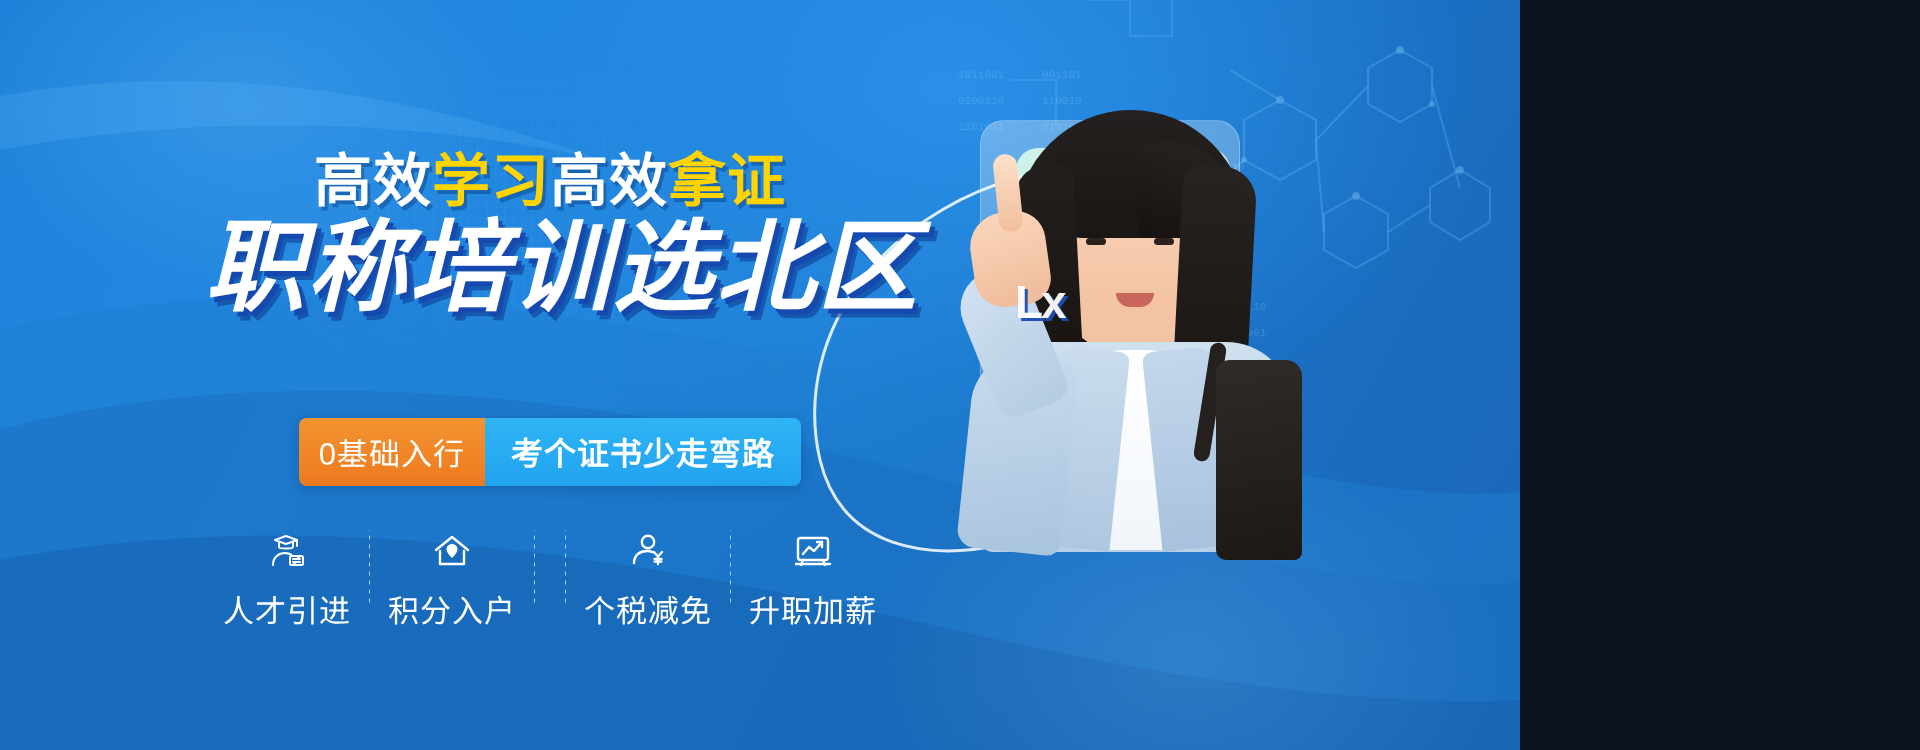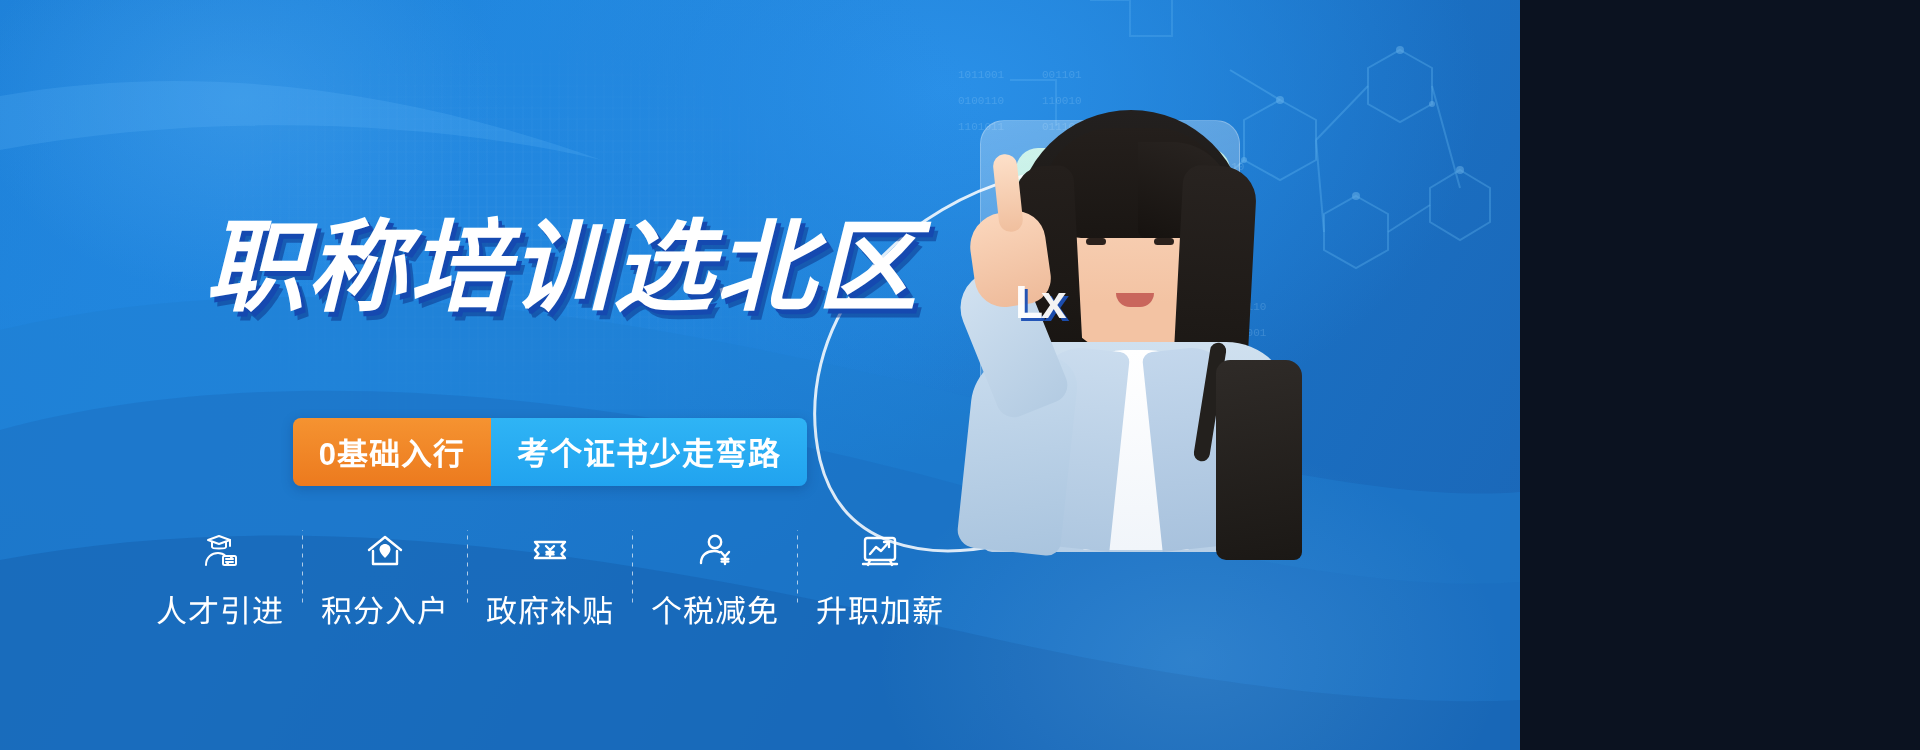--- a/index.html
+++ b/index.html
@@ -103,22 +103,22 @@
     display:flex;justify-content:center;align-items:stretch;
   }
   .badge{
     display:flex;align-items:stretch;
     border-radius:8px;overflow:hidden;
     box-shadow:0 3px 12px rgba(6,40,90,.25);
   }
   .badge-left{
     background:linear-gradient(180deg,#f59331,#ec7a1e);
     color:#ffffff;
-    font-size:31px;font-weight:bold;
-    padding:10px 26px 12px;
+    font-size:31px;font-weight:normal;
+    padding:10px 20px 12px;
     display:flex;align-items:center;
     letter-spacing:1px;
     white-space:nowrap;
   }
   .badge-right{
     background:linear-gradient(180deg,#2fb4f5,#21a3ef);
     color:#ffffff;
     font-size:32px;font-weight:bold;
     padding:10px 26px 12px;
     display:flex;align-items:center;
@@ -381,20 +381,23 @@
       <div class="p-forearm"></div>
       <div class="p-hand"></div>
       <div class="p-finger"></div>
     </div>
   </div>
 
   <div class="lx-mark">Lx</div>
 
   <div class="content">
 
+    <div class="sub-head">
+      <span class="w">高效</span><span class="y">学习</span><span class="w">高效</span><span class="y">拿证</span>
+    </div>
 
     <div class="main-head">
       <span>职称培训</span><span class="accent">选</span><span>北区</span>
     </div>
 
     <div class="badge-row">
       <div class="badge">
         <div class="badge-left">0基础入行</div>
         <div class="badge-right">考个证书少走弯路</div>
       </div>
@@ -424,29 +427,20 @@
             <path d="M6 21 L22 8 L38 21"></path>
             <path d="M10 22 V35 H34 V22"></path>
             <path d="M22 15 C18.8 15 16.5 17.3 16.5 20.3 C16.5 24 22 29 22 29 C22 29 27.5 24 27.5 20.3 C27.5 17.3 25.2 15 22 15 Z" fill="#ffffff" stroke="none"></path>
           </svg>
         </div>
         <div class="feature-label">积分入户</div>
       </div>
 
       <div class="divider"></div>
 
-      <div class="feature">
-        <div class="feature-icon">
-          <svg width="44" height="44" viewBox="0 0 44 44" fill="none" stroke="#ffffff" stroke-width="2.4" stroke-linecap="round" stroke-linejoin="round">
-            <path d="M7 13 H37 L33.5 17 L37 21 L33.5 25 L37 29 H7 L10.5 25 L7 21 L10.5 17 Z"></path>
-            <path d="M18 17 L22 21 L26 17 M22 21 V27 M18.5 23 H25.5 M18.5 25.4 H25.5"></path>
-          </svg>
-        </div>
-        <div class="feature-label">政府补贴</div>
-      </div>
 
       <div class="divider"></div>
 
       <div class="feature">
         <div class="feature-icon">
           <svg width="44" height="44" viewBox="0 0 44 44" fill="none" stroke="#ffffff" stroke-width="2.4" stroke-linecap="round" stroke-linejoin="round">
             <circle cx="22" cy="13" r="6.2"></circle>
             <path d="M8 34 C8 26 14 22 21 22 C23 22 25 22.4 26.6 23.2"></path>
             <path d="M28 23 L32 27.5 L36 23 M32 27.5 V35 M28.6 30 H35.4 M28.6 32.6 H35.4"></path>
           </svg>

